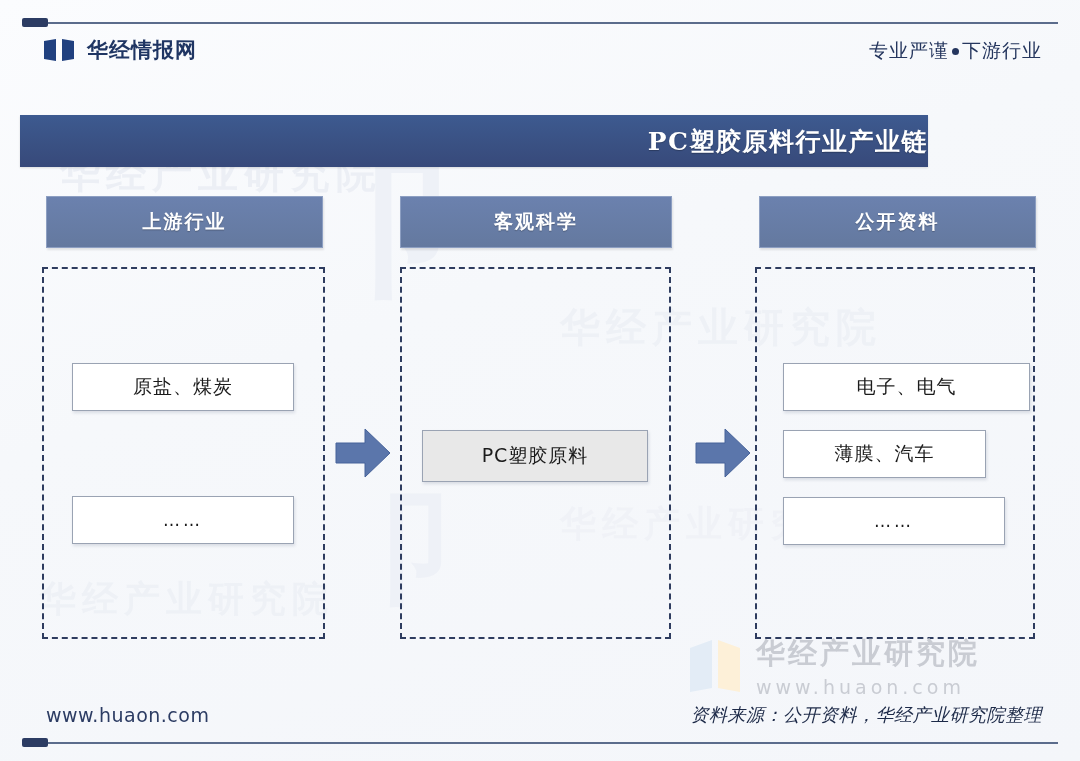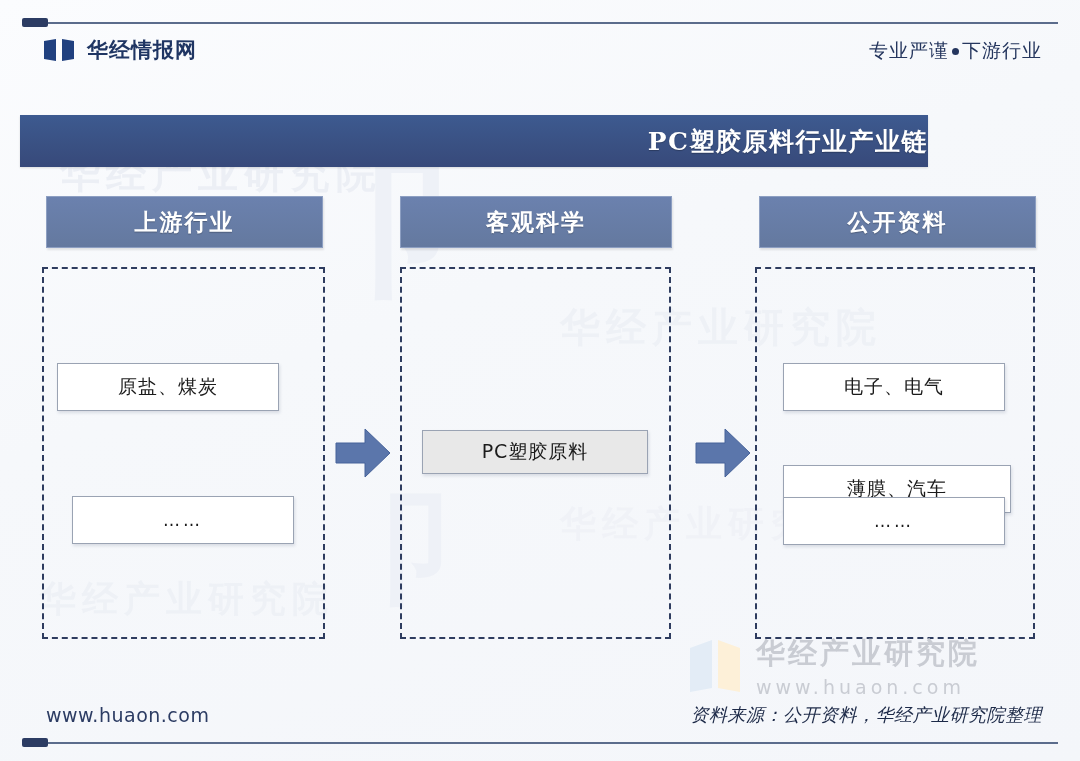--- a/index.html
+++ b/index.html
@@ -138,21 +138,21 @@
     height: 50px;
     background: linear-gradient(180deg, #6b81ae 0%, #64799f 100%);
     border: 1px solid #8d9fc2;
     display: flex;
     align-items: center;
     justify-content: center;
     box-shadow: 1px 2px 2px rgba(0,0,0,0.10);
   }
   .col-head span {
     color: #ffffff;
-    font-size: 23px;
+    font-size: 19px;
     font-weight: bold;
     letter-spacing: 2px;
     font-family: Liberation Mono, monospace;
     text-shadow: 0 1px 1px rgba(0,0,0,0.25);
   }
   .col-head.c1 { left: 46px;  top: 196px; width: 275px; }
   .col-head.c2 { left: 400px; top: 196px; width: 270px; }
   .col-head.c3 { left: 759px; top: 196px; width: 275px; }
 
   .dash-box {
@@ -178,31 +178,31 @@
     box-shadow: 1px 2px 3px rgba(40,55,90,0.14);
   }
   .item-box span {
     font-size: 19px;
     color: #1b1b1b;
     letter-spacing: 1px;
     font-family: "DejaVu Sans", "Liberation Sans", sans-serif;
   }
   .item-box.dots span { letter-spacing: 3px; font-size: 17px; }
 
-  .ib-l1 { left: 57px; top: 363px; width: 222px; height: 48px; }
+  .ib-l1 { left: 72px; top: 363px; width: 222px; height: 48px; }
   .ib-l2 { left: 72px; top: 430px; width: 222px; height: 48px; }
   .ib-l3 { left: 72px; top: 496px; width: 222px; height: 48px; }
 
   .ib-m1 {
-    left: 422px; top: 430px; width: 226px; height: 44px;
+    left: 422px; top: 430px; width: 226px; height: 52px;
     background: #e8e8e8;
   }
 
-  .ib-r1 { left: 783px; top: 363px; width: 222px; height: 48px; }
-  .ib-r2 { left: 783px; top: 430px; width: 228px; height: 48px; margin-top: 35px; }
+  .ib-r1 { left: 783px; top: 363px; width: 247px; height: 48px; }
+  .ib-r2 { left: 783px; top: 430px; width: 203px; height: 48px; }
   .ib-r3 { left: 783px; top: 497px; width: 222px; height: 48px; }
 
   
   .arrow {
     position: absolute;
     top: 424px;
     width: 58px;
     height: 58px;
   }
   .arrow.a1 { left: 334px; }

